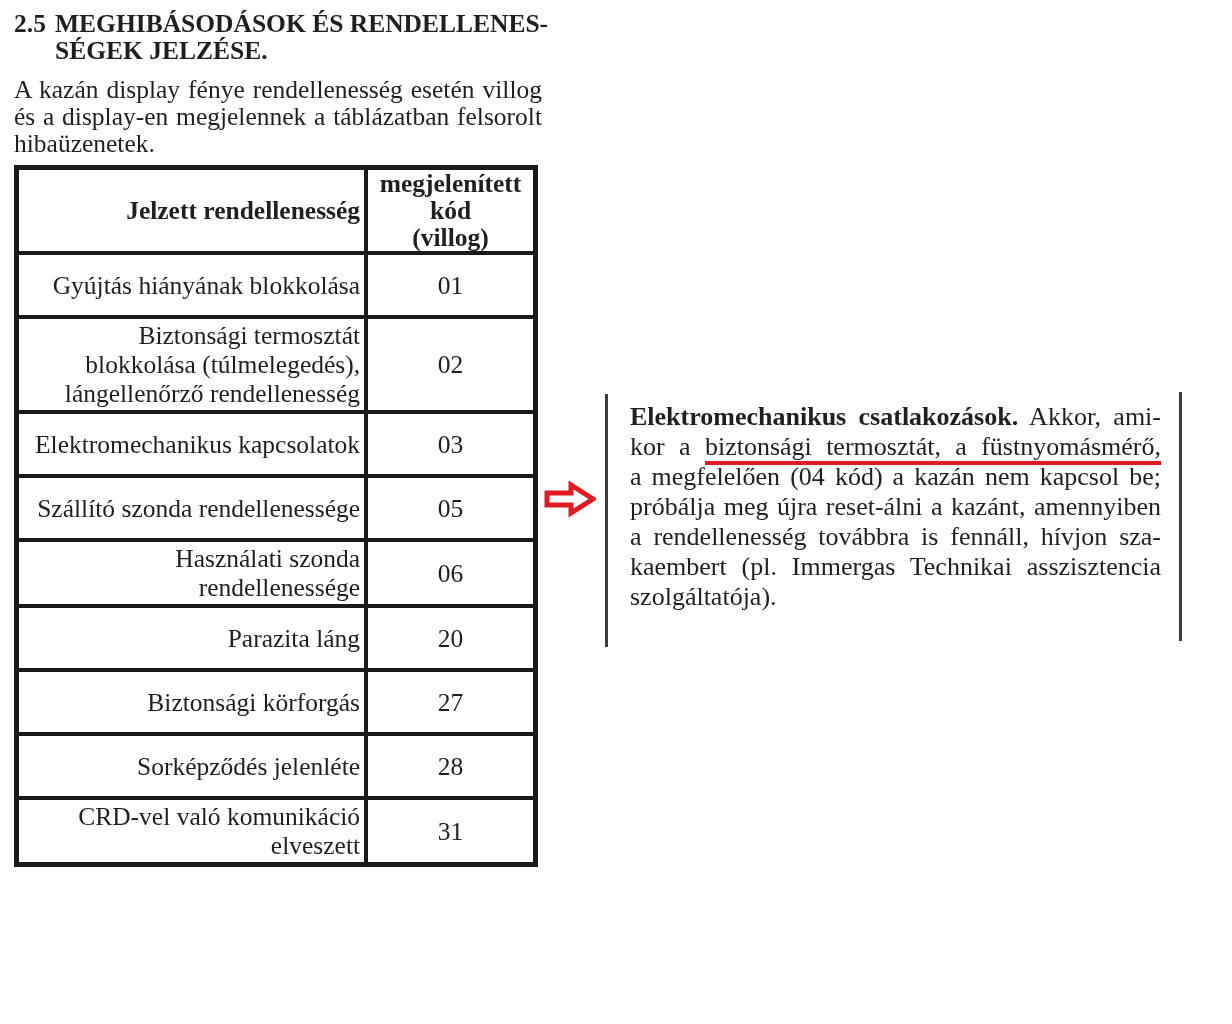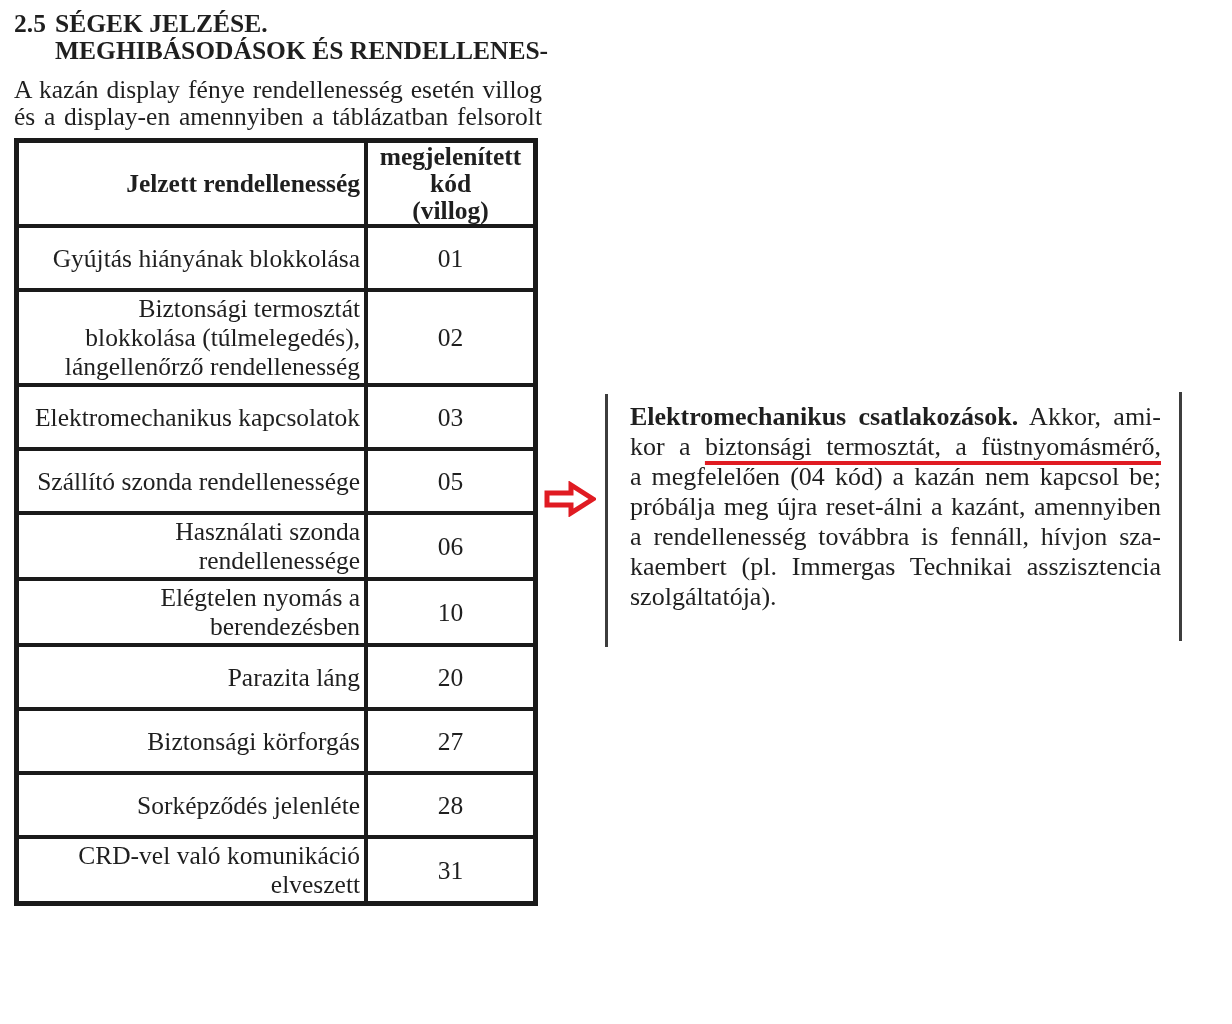--- a/index.html
+++ b/index.html
@@ -50,28 +50,29 @@
 </head>
 <body>
 
 <div class="doc">
 
   <div class="left-col">
 
     <div class="heading">
       <span class="sec-num">2.5</span>
       <span class="sec-title">
+        <div>MEGHIBÁSODÁSOK ÉS RENDELLENES-</div>
         <div>SÉGEK JELZÉSE.</div>
-        <div>MEGHIBÁSODÁSOK ÉS RENDELLENES-</div>
       </span>
     </div>
 
     <div class="intro">
       <div class="intro-line">A kazán display fénye rendellenesség esetén villog</div>
-      <div class="intro-line">és a display-en amennyiben a táblázatban felsorolt</div>
+      <div class="intro-line">és a display-en megjelennek a táblázatban felsorolt</div>
+      <div class="intro-line intro-last">hibaüzenetek.</div>
     </div>
 
     <table class="fault-table">
       <thead>
         <tr>
           <th class="fault-col">Jelzett rendellenesség</th>
           <th class="code-col">megjelenített
 kód
 (villog)</th>
         </tr>
@@ -92,25 +93,20 @@
             <td class="code-cell">03</td>
           </tr>
           <tr>
             <td class="fault-cell">Szállító szonda rendellenessége</td>
             <td class="code-cell">05</td>
           </tr>
           <tr>
             <td class="fault-cell">Használati szonda
 rendellenessége</td>
             <td class="code-cell">06</td>
-          </tr>
-          <tr>
-            <td class="fault-cell">Elégtelen nyomás a
-berendezésben</td>
-            <td class="code-cell">10</td>
           </tr>
           <tr>
             <td class="fault-cell">Parazita láng</td>
             <td class="code-cell">20</td>
           </tr>
           <tr>
             <td class="fault-cell">Biztonsági körforgás</td>
             <td class="code-cell">27</td>
           </tr>
           <tr>

